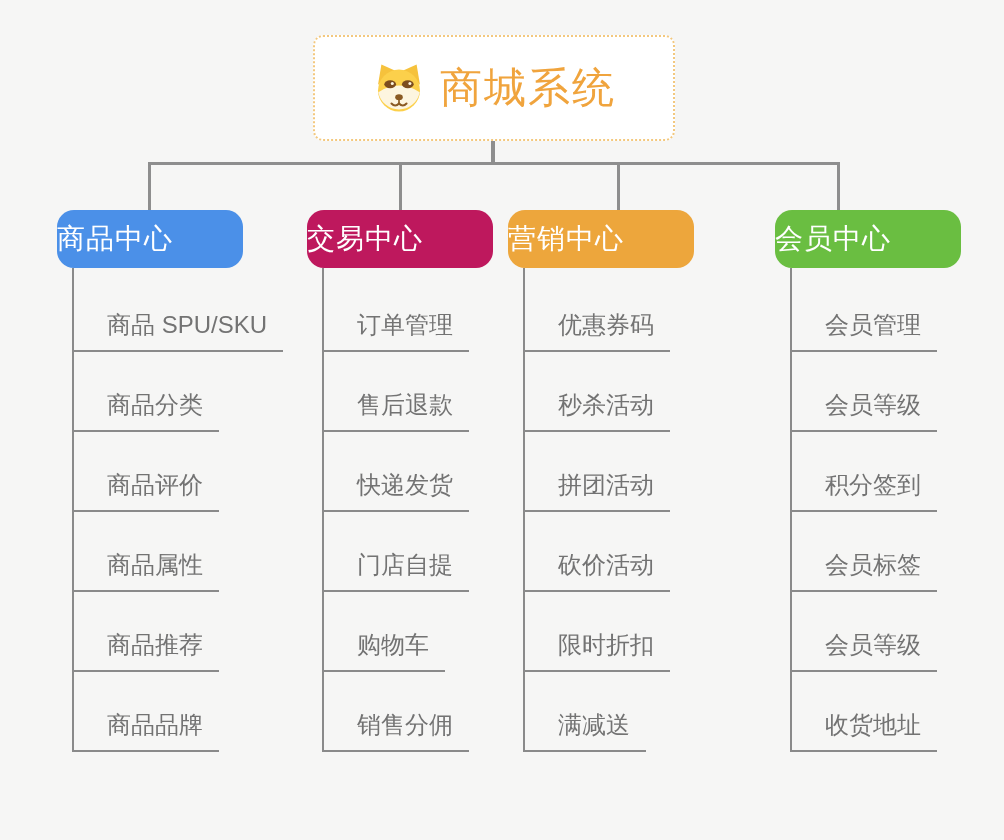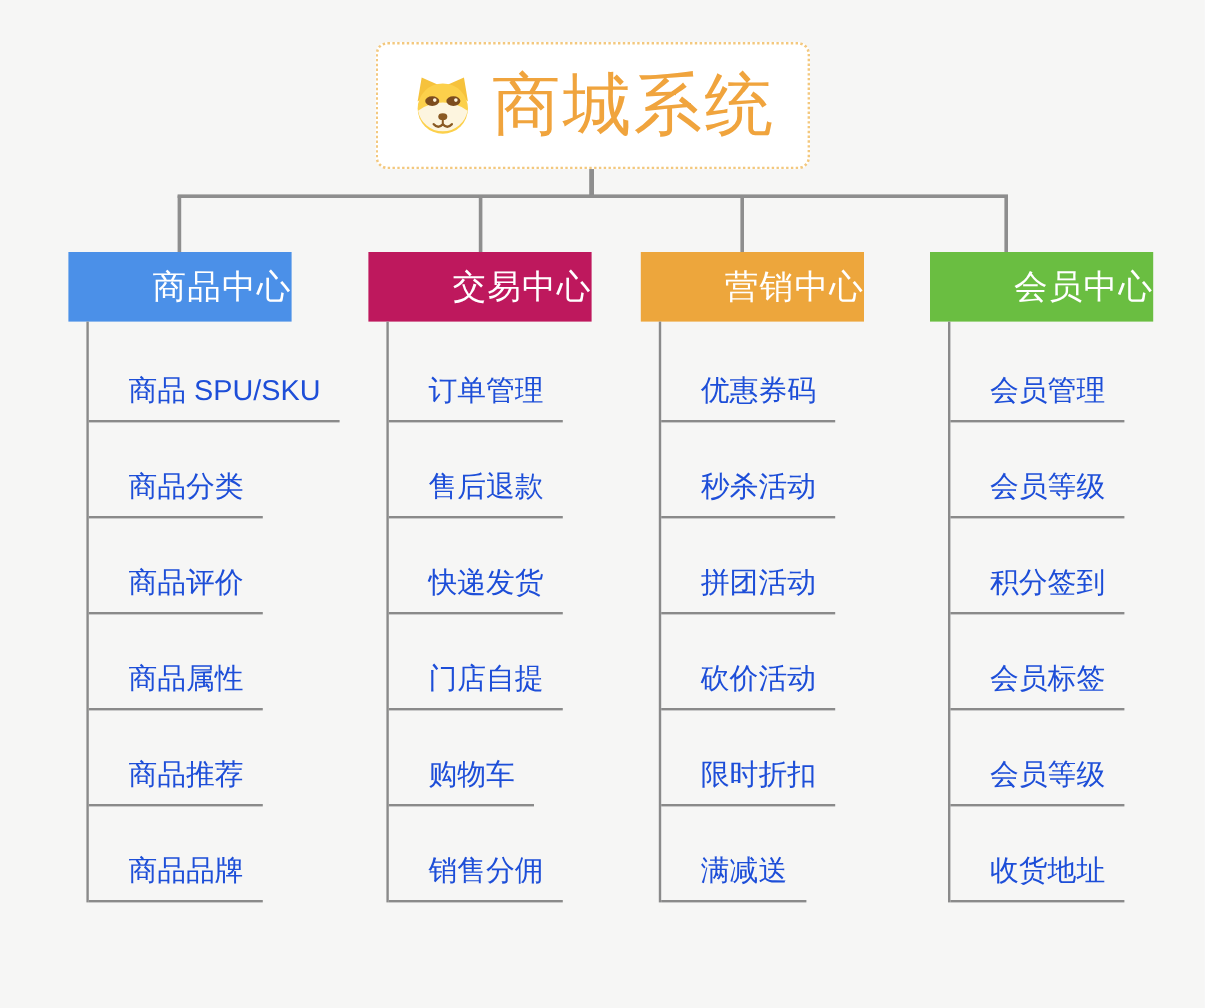--- a/index.html
+++ b/index.html
@@ -3,43 +3,43 @@
 <meta charset="utf-8">
 <style>
   html,body{margin:0;padding:0;}
   body{font-family:"Liberation Sans","DejaVu Sans",sans-serif;}
   .canvas{position:relative;width:1004px;height:840px;background:#f6f6f5;overflow:hidden;}
 
   
   .root{position:absolute;left:313px;top:35px;width:362px;height:106px;background:#ffffff;
         border:2px dotted #f3c87e;border-radius:10px;box-sizing:border-box;
         display:flex;align-items:center;justify-content:center;gap:14px;cursor:default;}
-  .root-title{font-size:57px;letter-spacing:2px;color:#f0a43d;}
+  .root-title{font-size:42px;letter-spacing:2px;color:#f0a43d;}
 
   
   .cline{position:absolute;background:#8e8e8e;}
   .stub{left:491px;top:139px;width:4px;height:26px;}
   .bus{left:148px;top:162px;width:692px;height:3px;}
   .drop{top:163px;width:3px;height:47px;}
   .drop-0{left:148px}.drop-1{left:399px}.drop-2{left:617px}.drop-3{left:837px}
 
   
   .branch{position:absolute;top:210px;}
   #branches .branch:nth-child(1){left:57px;}
   #branches .branch:nth-child(2){left:307px;}
-  #branches .branch:nth-child(3){left:534px;}
+  #branches .branch:nth-child(3){left:508px;}
   #branches .branch:nth-child(4){left:775px;}
-  .bnode{width:186px;height:58px;border-radius:0;display:flex;align-items:center;justify-content:flex-end;cursor:default;}
+  .bnode{width:186px;height:58px;border-radius:17px;display:flex;align-items:center;justify-content:flex-start;cursor:default;}
   .blabel{color:#ffffff;font-size:28px;letter-spacing:1px;}
 
   
   .leaves{position:absolute;left:15px;top:58px;border-left:2px solid #8a8a8a;}
   .leaf{height:80px;display:flex;align-items:flex-end;}
   .leaf:first-child{height:84px;}
-  .leaf-text{display:inline-block;white-space:nowrap;font-size:24px;color:#1d4ed8;
+  .leaf-text{display:inline-block;white-space:nowrap;font-size:24px;color:#737373;
              padding:0 16px 9px 33px;border-bottom:2px solid #8a8a8a;}
 </style>
 </head>
 <body>
 
 <div class="canvas" style="background: rgb(246, 246, 245);">
 
   <div class="cline stub" style="background: rgb(142, 142, 142);"></div>
   <div class="cline bus" style="background: rgb(142, 142, 142);"></div>
   <div class="cline drop drop-0" style="background: rgb(142, 142, 142);"></div>

